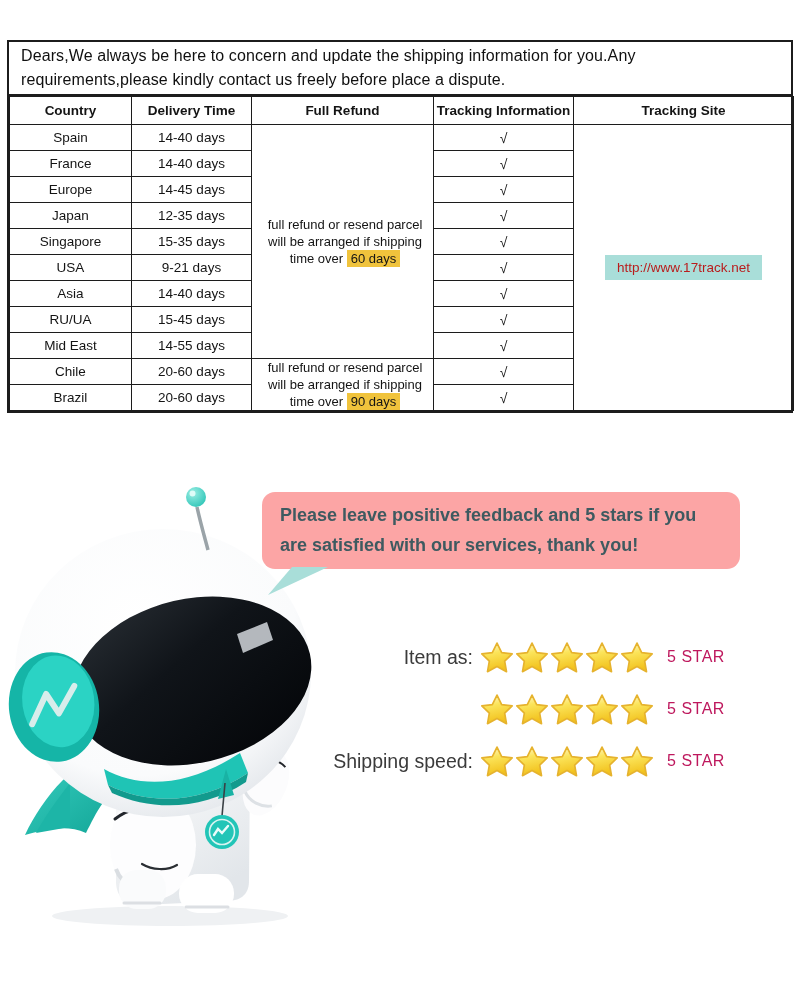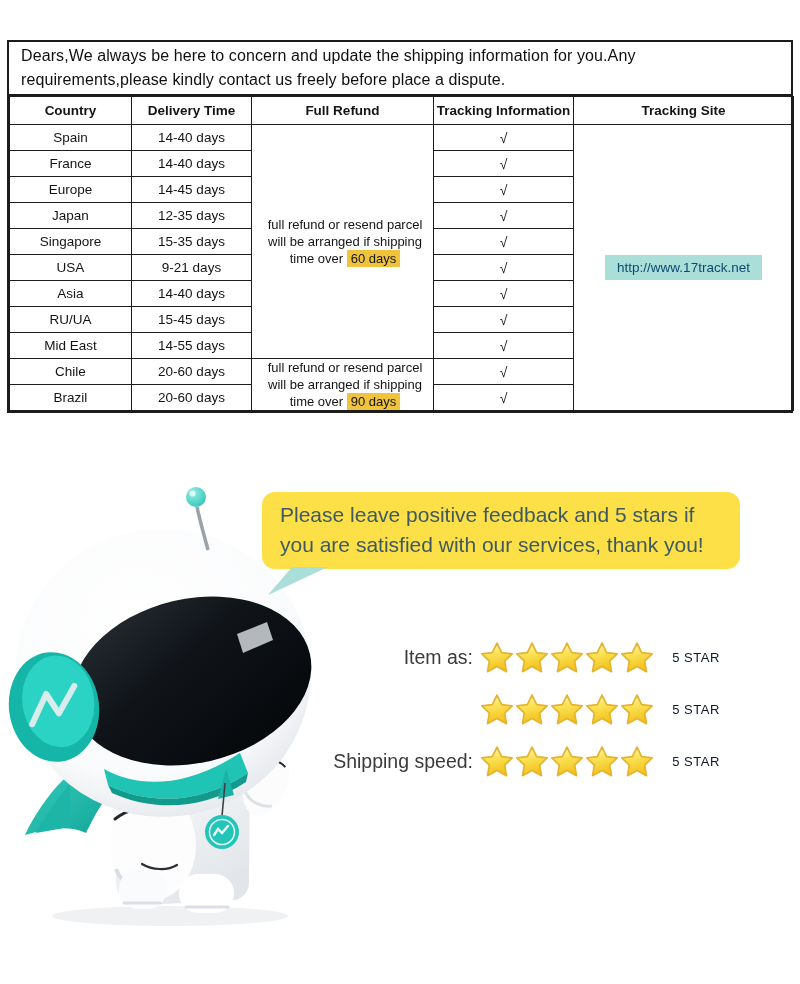--- a/index.html
+++ b/index.html
@@ -25,44 +25,44 @@
   thead th { height:28px; font-size:13.5px; font-weight:bold; }
   tbody td { height:26px; font-size:13.5px; }
   td.refund {
     text-align:center; padding:0 3px 0 8px; font-size:13px; line-height:17px;
   }
   td.refund .hl {
     background:#f0c33c; color:#141414; padding:1px 4px; font-size:13px;
   }
   td.site-cell { text-align:center; }
   .site-link {
-    display:inline-block; background:#a9ded9; color:#0c4a6e;
+    display:inline-block; background:#a9ded9; color:#b91c1c;
     font-size:13.5px; padding:5px 12px; cursor:pointer;
   }
   td.check-cell { font-size:14px; }
 
   
   .robot { position:absolute; left:0; top:483px; width:332px; height:450px; z-index:1; }
 
   
   .bubble {
-    position:absolute; background:#fde047; border-radius:13px;
-    color:#3e5a60; z-index:2; font-size:21px; line-height:30px;
+    position:absolute; background:#fca5a5; border-radius:13px;
+    color:#3e5a60; z-index:2; font-size:18px; line-height:30px;font-weight:bold;
   }
   .bubble-top  { left:262px; top:492px; width:478px; padding:8px 14px 9px 18px; }
   .bubble-top .tail { position:absolute; left:6px; bottom:-26px; }
   .bubble-bottom { left:262px; top:838px; width:460px; padding:8px 14px 11px 31px; border-radius:15px; }
 
   
   .ratings { position:absolute; left:0; top:640px; width:728px; z-index:2;text-align:center; }
   .rating-row { display:flex; align-items:center; justify-content:flex-end; height:34px; margin-bottom:18px; }
   .rating-label { font-size:19.5px; color:#3b3b3b; margin-right:7px; white-space:nowrap; }
   .stars { display:flex; align-items:center; gap:1px; margin-right:10px; }
   .star { width:34px; height:33px; flex:0 0 auto; }
-  .rating-suffix { font-size:13px; color:#0f172a; letter-spacing:.5px; width:64px; }
+  .rating-suffix { font-size:16px; color:#be185d; letter-spacing:.5px; width:64px; }
 </style>
 </head>
 <body>
 
 <div class="page">
 
   <svg width="0" height="0" style="position:absolute" aria-hidden="true">
     <defs>
       <linearGradient id="starG" x1="0%" y1="0%" x2="25%" y2="100%">
         <stop offset="0%" stop-color="#fffbe2"></stop>

